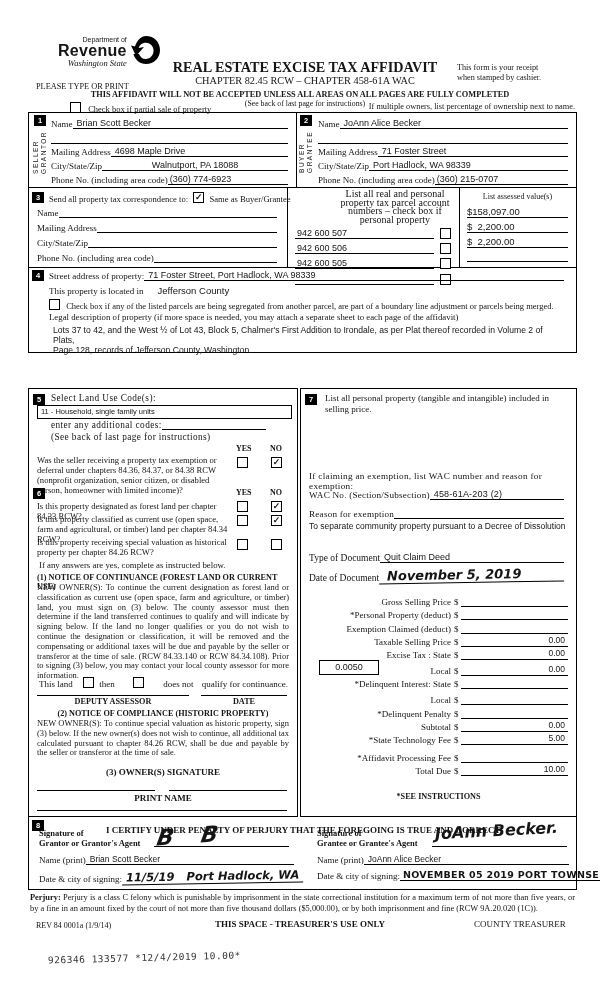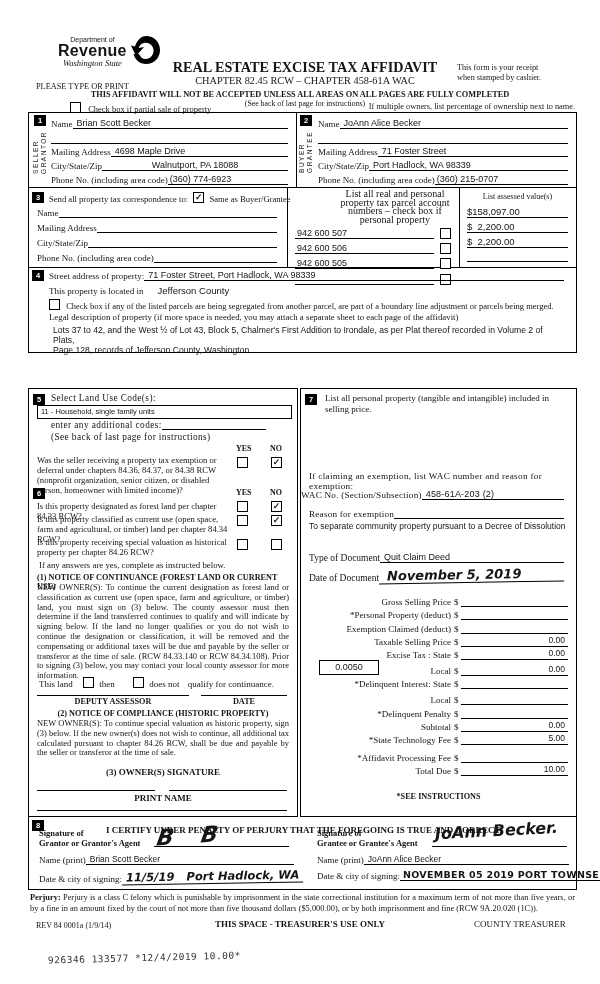--- a/index.html
+++ b/index.html
@@ -36,21 +36,21 @@
         transform:rotate(-4deg) skewX(-14deg);letter-spacing:10px;}
   .sig2{font-family:"DejaVu Sans",sans-serif;font-style:italic;font-weight:bold;font-size:16px;
         transform:rotate(-3deg);white-space:nowrap;}
 </style>
 </head>
 <body>
 
 <div class="page">
 
   <div class="abs" style="left:58px;top:36px;display:flex;gap:3px;">
-    <div style="text-align:center;">
+    <div style="text-align:right;">
       <div class="san" style="font-size:7px;">Department of</div>
       <div class="san b" style="font-size:16px;line-height:15px;letter-spacing:0.3px;">Revenue</div>
       <div style="font-style:italic;font-size:8.5px;">Washington State</div>
     </div>
     <svg width="32" height="32" viewBox="0 0 32 32" style="margin-top:-2px;">
       <path d="M16 2 C24 2 30 8 30 16 C30 24 24 30 16 30 C10 30 5 26 3.5 20 L9 20 C10.5 23.5 13 25.5 16.5 25 C21 24.3 24 20.5 23.5 15.8 C23 11 19 8 14.5 8.8 C11.5 9.3 9.5 11.2 8.7 14 L14 13 L6 22 L1 11.5 L5 12.5 C7 6.5 11 2 16 2 Z" fill="#000"></path>
     </svg>
   </div>
 
   <div class="abs ctr b" style="left:140px;top:59px;width:330px;font-size:14.2px;">REAL ESTATE EXCISE TAX AFFIDAVIT</div>
@@ -250,21 +250,21 @@
     <div class="abs" style="left:10px;top:171px;font-size:8.8px;">If any answers are yes, complete as instructed below.</div>
 
     <div class="abs b" style="left:4px;top:184px;width:260px;font-size:8.2px;text-align:left;padding-left:4px;">(1) NOTICE OF CONTINUANCE  (FOREST LAND OR CURRENT USE)</div>
     <div class="abs para" style="left:8px;top:194px;width:252px;">NEW OWNER(S): To continue the current designation as forest land or classification as current use (open space, farm and agriculture, or timber) land, you must sign on (3) below. The county assessor must then determine if the land transferred continues to qualify and will indicate by signing below. If the land no longer qualifies or you do not wish to continue the designation or classification, it will be removed and the compensating or additional taxes will be due and payable by the seller or transferor at the time of sale. (RCW 84.33.140 or RCW 84.34.108). Prior to signing (3) below, you may contact your local county assessor for more information.</div>
 
     <div class="abs" style="left:10px;top:288px;font-size:9px;">
       <span>This land</span>
       <span class="cb" style="margin-left:8px;"></span>
       <span style="margin-left:3px;">then</span>
       <span class="cb" style="margin-left:16px;"></span>
-      <span style="margin-left:3px;">does not</span>
+      <span style="margin-left:17px;">does not</span>
       <span style="margin-left:6px;">qualify for continuance.</span>
     </div>
 
     <div class="abs ul" style="left:8px;top:306px;width:152px;"></div>
     <div class="abs ul" style="left:172px;top:306px;width:86px;"></div>
     <div class="abs b ctr" style="left:8px;top:308px;width:152px;font-size:8.2px;">DEPUTY ASSESSOR</div>
     <div class="abs b ctr" style="left:172px;top:308px;width:86px;font-size:8.2px;">DATE</div>
 
     <div class="abs b ctr" style="left:4px;top:320px;width:260px;font-size:8.2px;">(2) NOTICE OF COMPLIANCE (HISTORIC PROPERTY)</div>
     <div class="abs para" style="left:8px;top:330px;width:252px;">NEW OWNER(S): To continue special valuation as historic property, sign (3) below. If the new owner(s) does not wish to continue, all additional tax calculated pursuant to chapter 84.26 RCW, shall be due and payable by the seller or transferor at the time of sale.</div>
@@ -275,21 +275,21 @@
     <div class="abs b ctr" style="left:4px;top:404px;width:260px;font-size:9px;">PRINT NAME</div>
     <div class="abs ul" style="left:8px;top:421px;width:250px;"></div>
   </div>
 
   <div class="box1" style="left:300px;top:388px;width:275px;height:427px;">
     <div class="numbox" style="left:4px;top:5px;">7</div>
     <div class="abs" style="left:24px;top:4px;width:240px;font-size:9px;line-height:11px;">List all  personal property (tangible and intangible) included in selling price.</div>
 
     <div class="abs" style="left:8px;top:82px;font-size:9.2px;letter-spacing:0.3px;">If claiming an exemption, list WAC number and reason for exemption:</div>
 
-    <div class="abs fldrow" style="left:0;top:100px;right:12px;letter-spacing:0.2px;">
+    <div class="abs fldrow" style="left:8px;top:100px;right:12px;letter-spacing:0.2px;">
       <span style="font-size:9.2px;">WAC No. (Section/Subsection)</span>
       <span class="fval ul grow">458-61A-203 (2)</span>
     </div>
 
     <div class="abs sval" style="left:8px;top:132px;font-size:8.5px;">To separate community property pursuant to a Decree of Dissolution</div>
     <div class="abs fldrow" style="left:8px;top:120px;right:12px;letter-spacing:0.2px;">
       <span style="font-size:9.2px;">Reason for exemption</span>
       <span class="ul grow"></span>
     </div>
 

